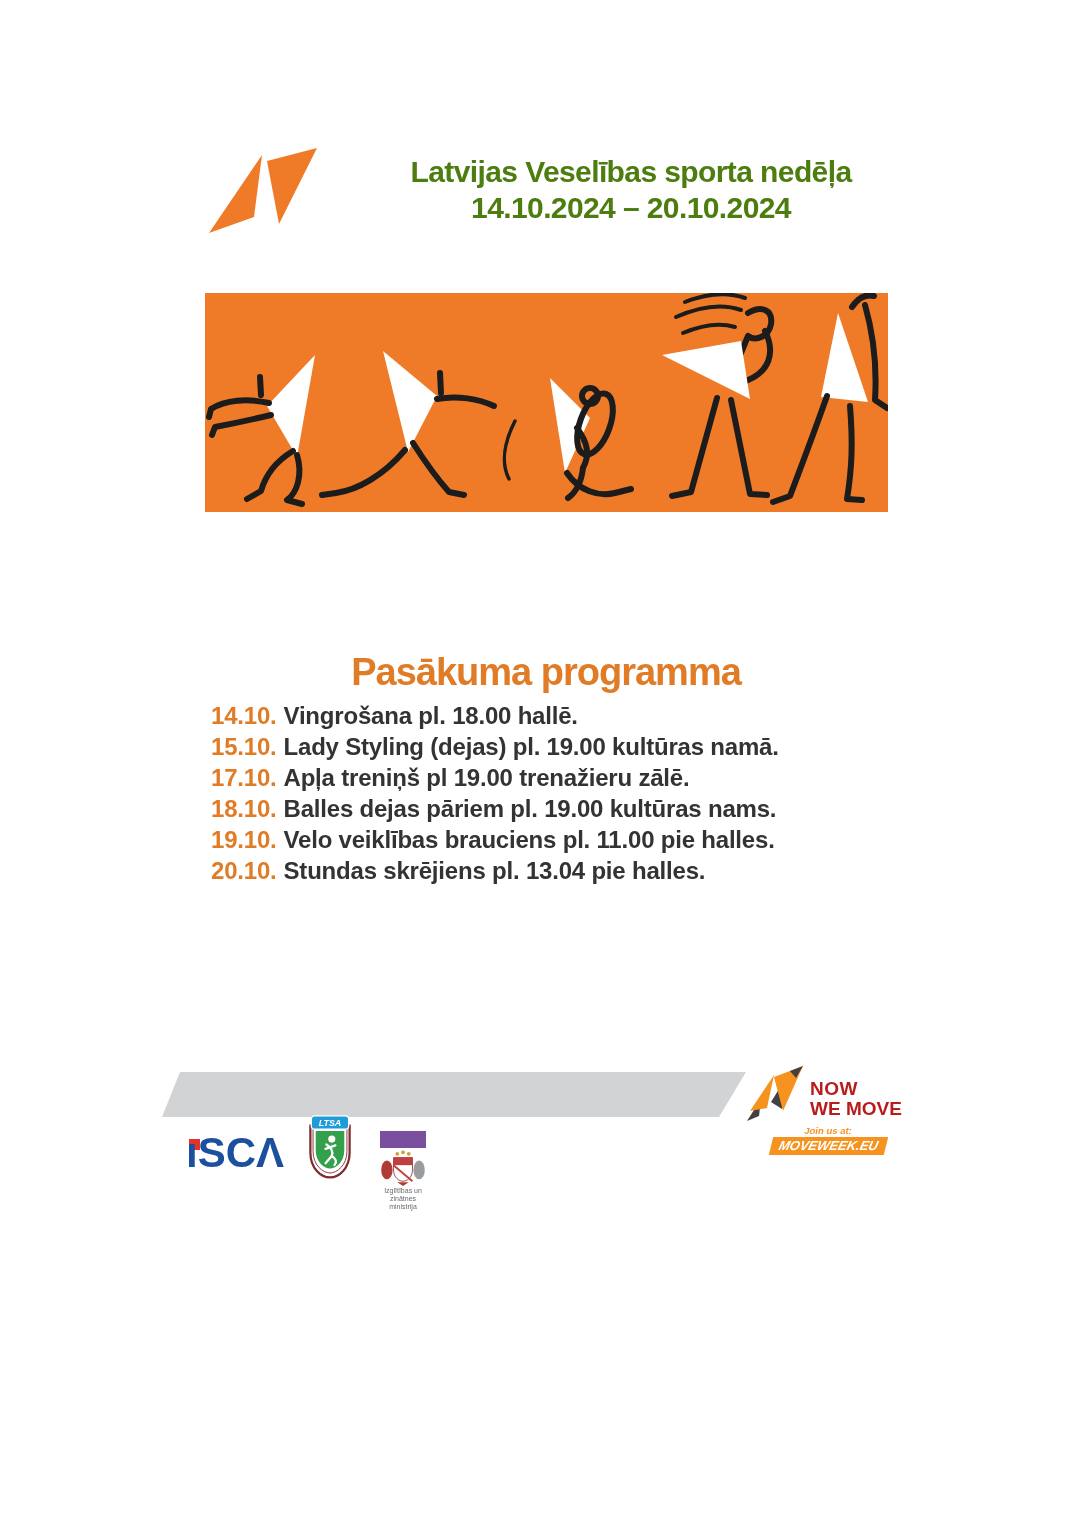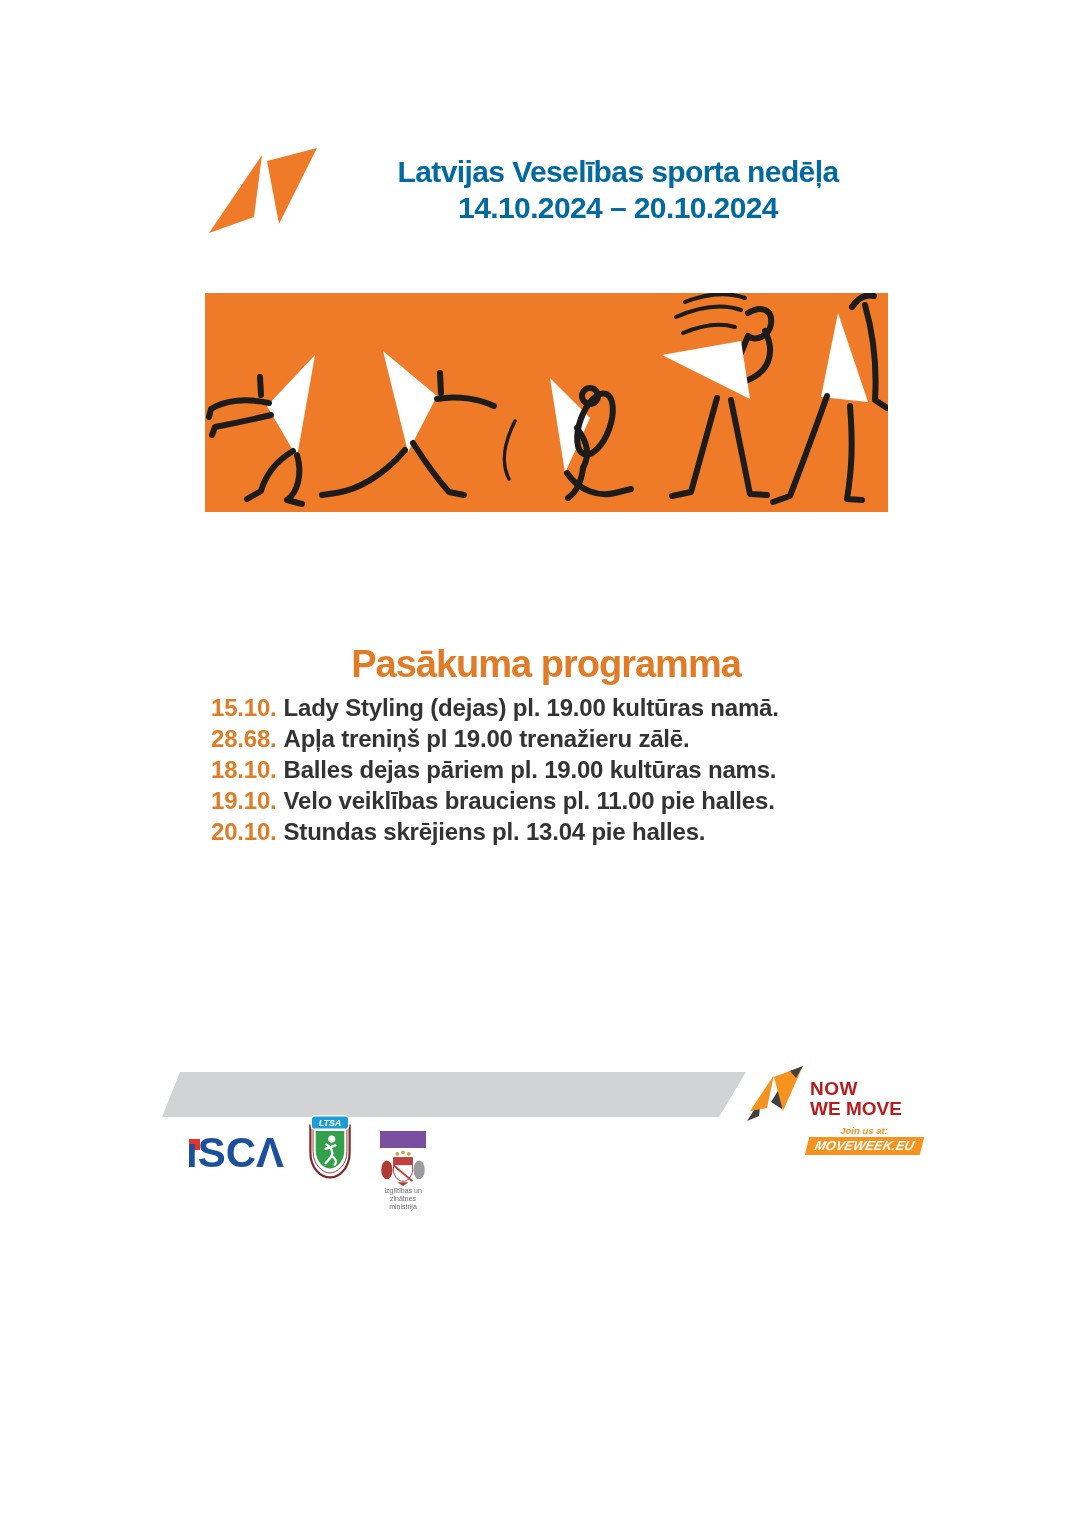--- a/index.html
+++ b/index.html
@@ -3,49 +3,49 @@
 <meta charset="utf-8">
 <style>
   html,body { margin:0; padding:0; background:#ffffff; }
   #page {
     position:relative; width:1086px; height:1536px; background:#ffffff;
     font-family:"Liberation Sans", sans-serif; overflow:hidden;
   }
   
   .top-logo { position:absolute; left:203px; top:138px; width:118px; height:102px; }
   .title-block {
-    position:absolute; left:368px; top:154px; width:500px; text-align:center;
-    font-weight:bold; color:#0369a1; font-size:30px; line-height:36px; letter-spacing:-0.6px;
+    position:absolute; left:381px; top:154px; width:500px; text-align:center;
+    font-weight:bold; color:#4d7c0f; font-size:30px; line-height:36px; letter-spacing:-0.6px;
   }
   
   .banner {
     position:absolute; left:205px; top:293px; width:683px; height:219px;
     background:#EF7B28;
   }
   .banner svg { display:block; width:683px; height:219px; }
   
   .program { position:absolute; left:211px; top:634px; width:670px; }
   .program-heading {
     text-align:center; font-size:38px; line-height:44px; font-weight:bold;
-    color:#E07C26; letter-spacing:-1px; margin:8px 0 6px 0;
+    color:#E07C26; letter-spacing:-1px; margin:16px 0 6px 0;
   }
   .program-row { font-size:24px; line-height:31px; font-weight:bold; color:#333333; letter-spacing:-0.2px; white-space:nowrap; }
   .program-date { color:#E07C26; margin-right:7px; }
   
   .gray-bar {
     position:absolute; left:162px; top:1072px; width:584px; height:45px; background:#D2D3D5;
     clip-path:polygon(18px 0, 100% 0, calc(100% - 27px) 100%, 0 100%);
   }
   .nwm { position:absolute; left:746px; top:1063px; width:180px; }
   .nwm-top { display:flex; align-items:flex-start; }
   .nwm-arrow { width:60px; height:62px; flex:0 0 auto; }
   .nwm-words { margin:16px 0 0 4px; font-weight:bold; color:#b91c1c; }
   .nwm-now { font-size:19px; line-height:19px; letter-spacing:0.5px; }
   .nwm-wemove { font-size:19px; line-height:21px; }
-  .nwm-bottom { margin:0 0 0 60px; width:116px; text-align:center; }
+  .nwm-bottom { margin:0 0 0 24px; width:116px; text-align:center; }
   .nwm-join { color:#F6921E; font-size:9.5px; line-height:11px; font-weight:bold; font-style:italic; }
   .nwm-site {
     margin-top:1px; display:inline-block; background:#F6921E; color:#ffffff;
     font-size:13px; line-height:14px; font-weight:bold; font-style:italic;
     padding:2px 8px; transform:skewX(-14deg);
   }
   
   .isca { position:absolute; left:186px; top:1138px; width:112px; height:36px; }
   .isca-dot { position:absolute; left:3px; top:1px; width:11px; height:11px; background:#E3342C; }
   .isca-text {
@@ -124,24 +124,27 @@
           <path d="M622,103 C606,148 596,174 585,203 l-17,6"></path>
           <path d="M645,113 C648,150 647,175 642,206 l15,1"></path>
         </g>
       </g>
     </svg>
   </div>
 
   <div class="program">
     <div class="program-heading">Pasākuma programma</div>
     <div class="program-row">
+      <span class="program-date">14.10.</span><span>Vingrošana pl. 18.00 hallē.</span>
+    </div>
+    <div class="program-row">
       <span class="program-date">15.10.</span><span>Lady Styling (dejas) pl. 19.00 kultūras namā.</span>
     </div>
     <div class="program-row">
-      <span class="program-date">28.68.</span><span>Apļa treniņš pl 19.00 trenažieru zālē.</span>
+      <span class="program-date">17.10.</span><span>Apļa treniņš pl 19.00 trenažieru zālē.</span>
     </div>
     <div class="program-row">
       <span class="program-date">18.10.</span><span>Balles dejas pāriem pl. 19.00 kultūras nams.</span>
     </div>
     <div class="program-row">
       <span class="program-date">19.10.</span><span>Velo veiklības brauciens pl. 11.00 pie halles.</span>
     </div>
     <div class="program-row">
       <span class="program-date">20.10.</span><span>Stundas skrējiens pl. 13.04 pie halles.</span>
     </div>

